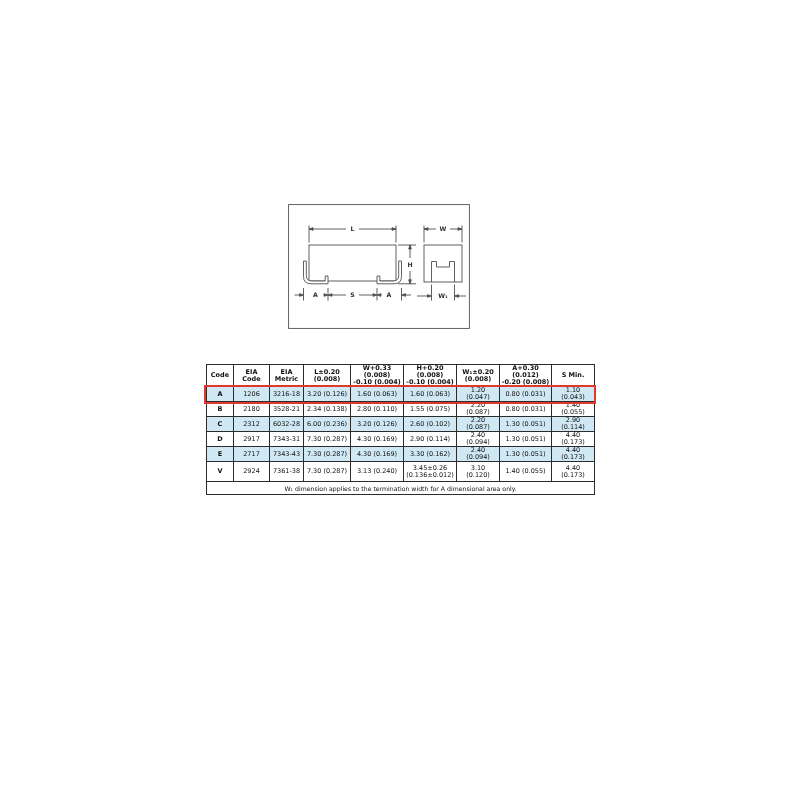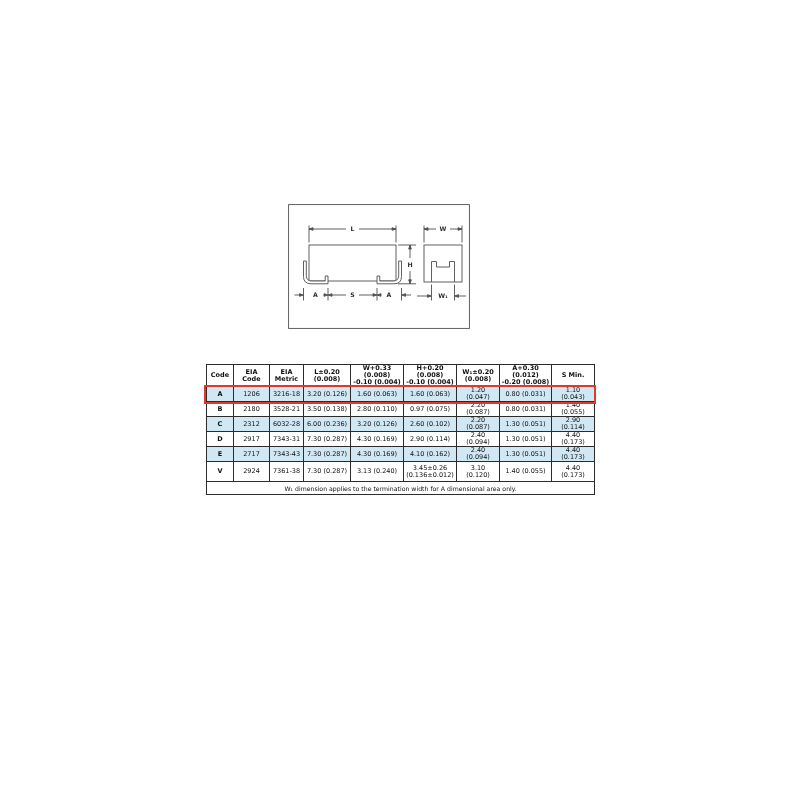--- a/index.html
+++ b/index.html
@@ -172,23 +172,23 @@
         <td>1.60 (0.063)</td>
         <td>1.60 (0.063)</td>
         <td>1.20 (0.047)</td>
         <td>0.80 (0.031)</td>
         <td>1.10 (0.043)</td>
       </tr>
       <tr class="data-row">
         <td>B</td>
         <td>2180</td>
         <td>3528-21</td>
-        <td>3.50 (0.138)</td>
+        <td>2.34 (0.138)</td>
         <td>2.80 (0.110)</td>
-        <td>0.97 (0.075)</td>
+        <td>1.55 (0.075)</td>
         <td>2.20 (0.087)</td>
         <td>0.80 (0.031)</td>
         <td>1.40 (0.055)</td>
       </tr>
       <tr class="data-row shaded">
         <td>C</td>
         <td>2312</td>
         <td>6032-28</td>
         <td>6.00 (0.236)</td>
         <td>3.20 (0.126)</td>
@@ -207,21 +207,21 @@
         <td>2.40 (0.094)</td>
         <td>1.30 (0.051)</td>
         <td>4.40 (0.173)</td>
       </tr>
       <tr class="data-row shaded">
         <td>E</td>
         <td>2717</td>
         <td>7343-43</td>
         <td>7.30 (0.287)</td>
         <td>4.30 (0.169)</td>
-        <td>4.10 (0.162)</td>
+        <td>3.30 (0.162)</td>
         <td>2.40 (0.094)</td>
         <td>1.30 (0.051)</td>
         <td>4.40 (0.173)</td>
       </tr>
       <tr class="data-row row-v">
         <td>V</td>
         <td>2924</td>
         <td>7361-38</td>
         <td>7.30 (0.287)</td>
         <td>3.13 (0.240)</td>

